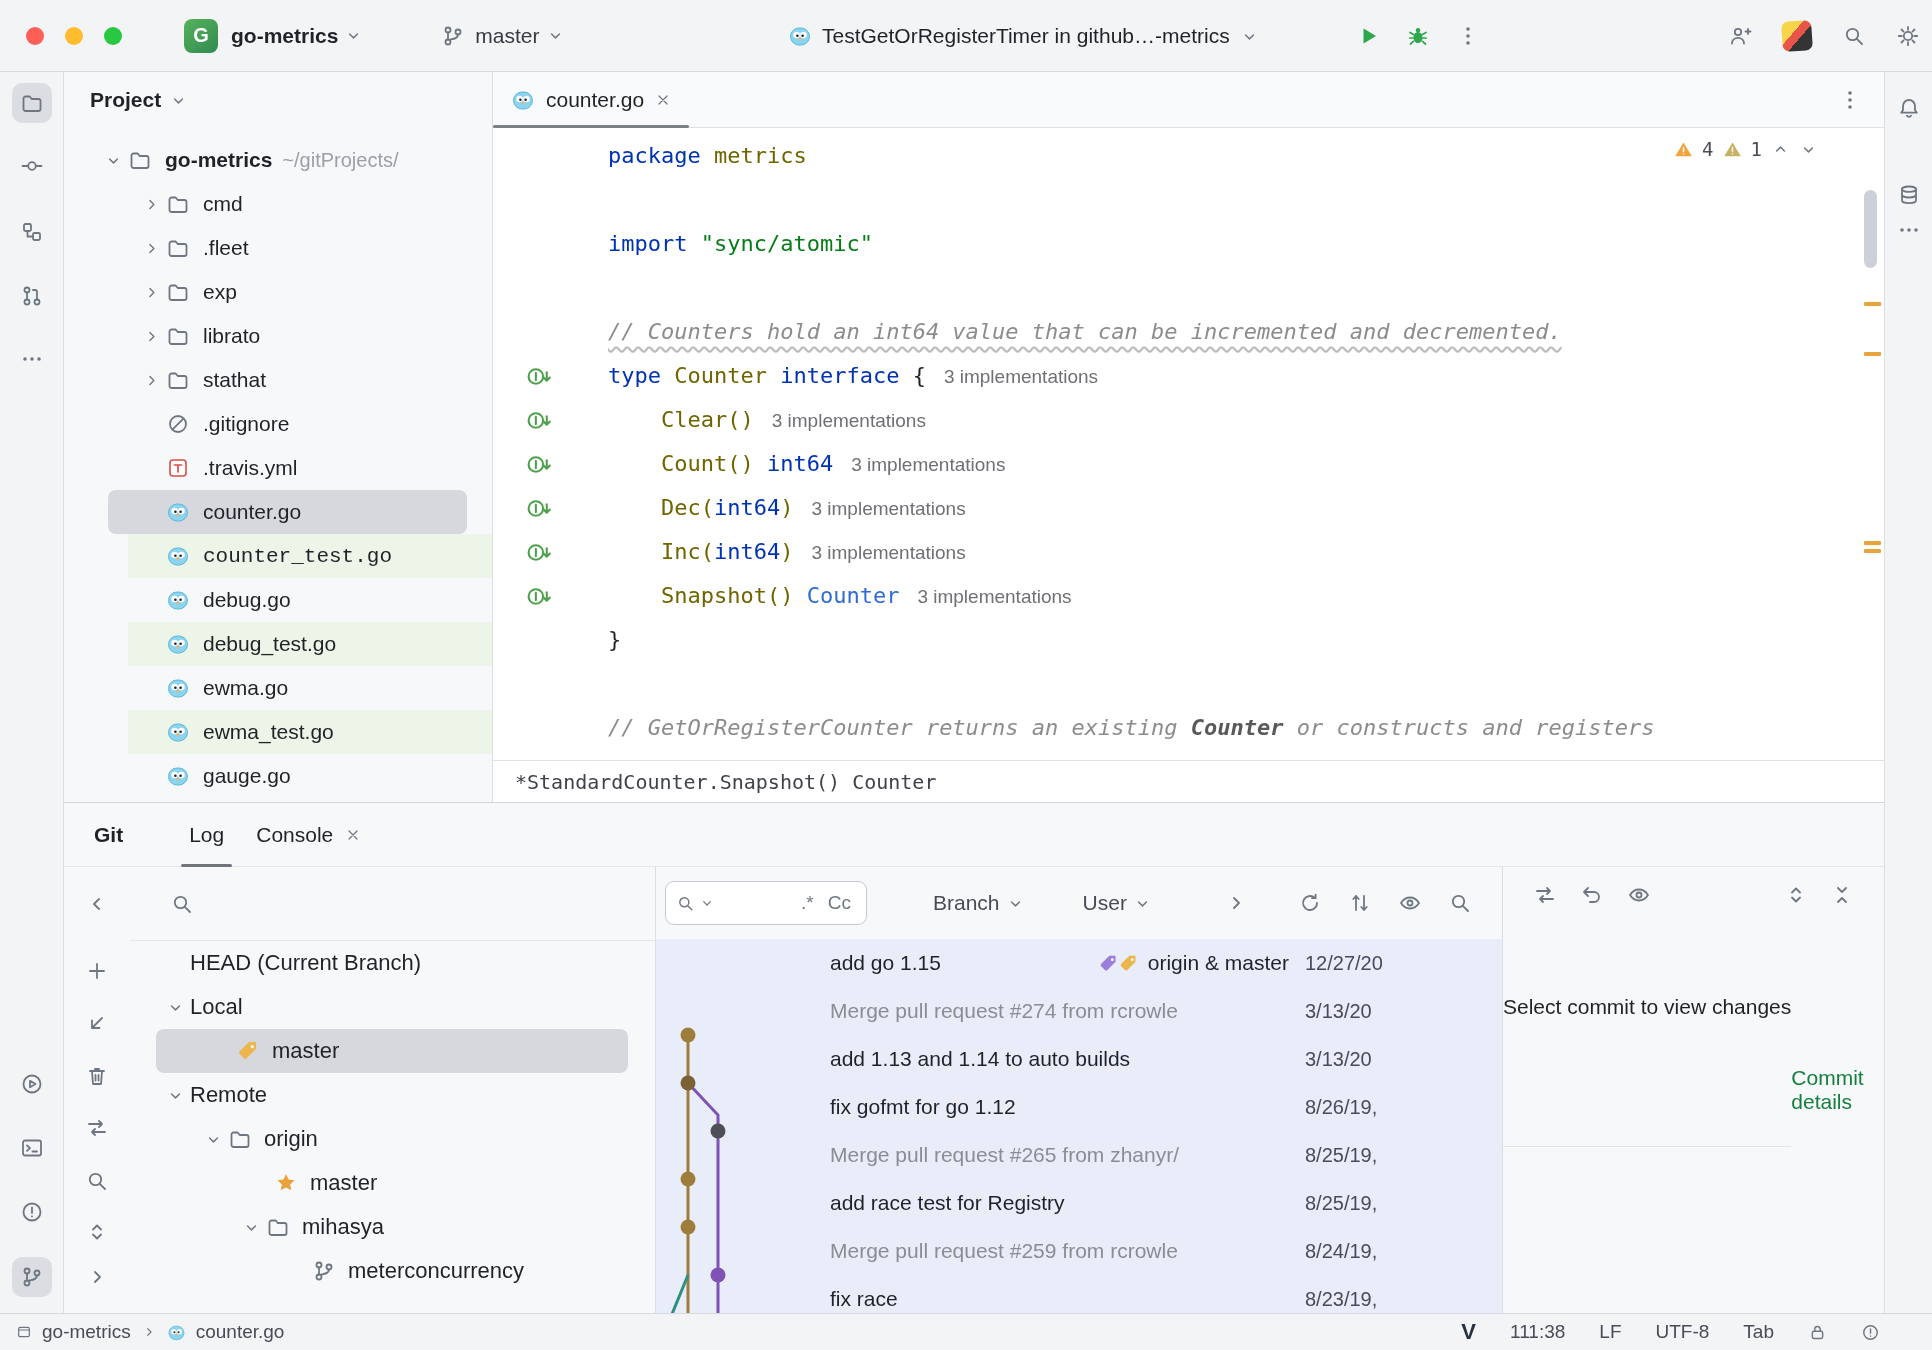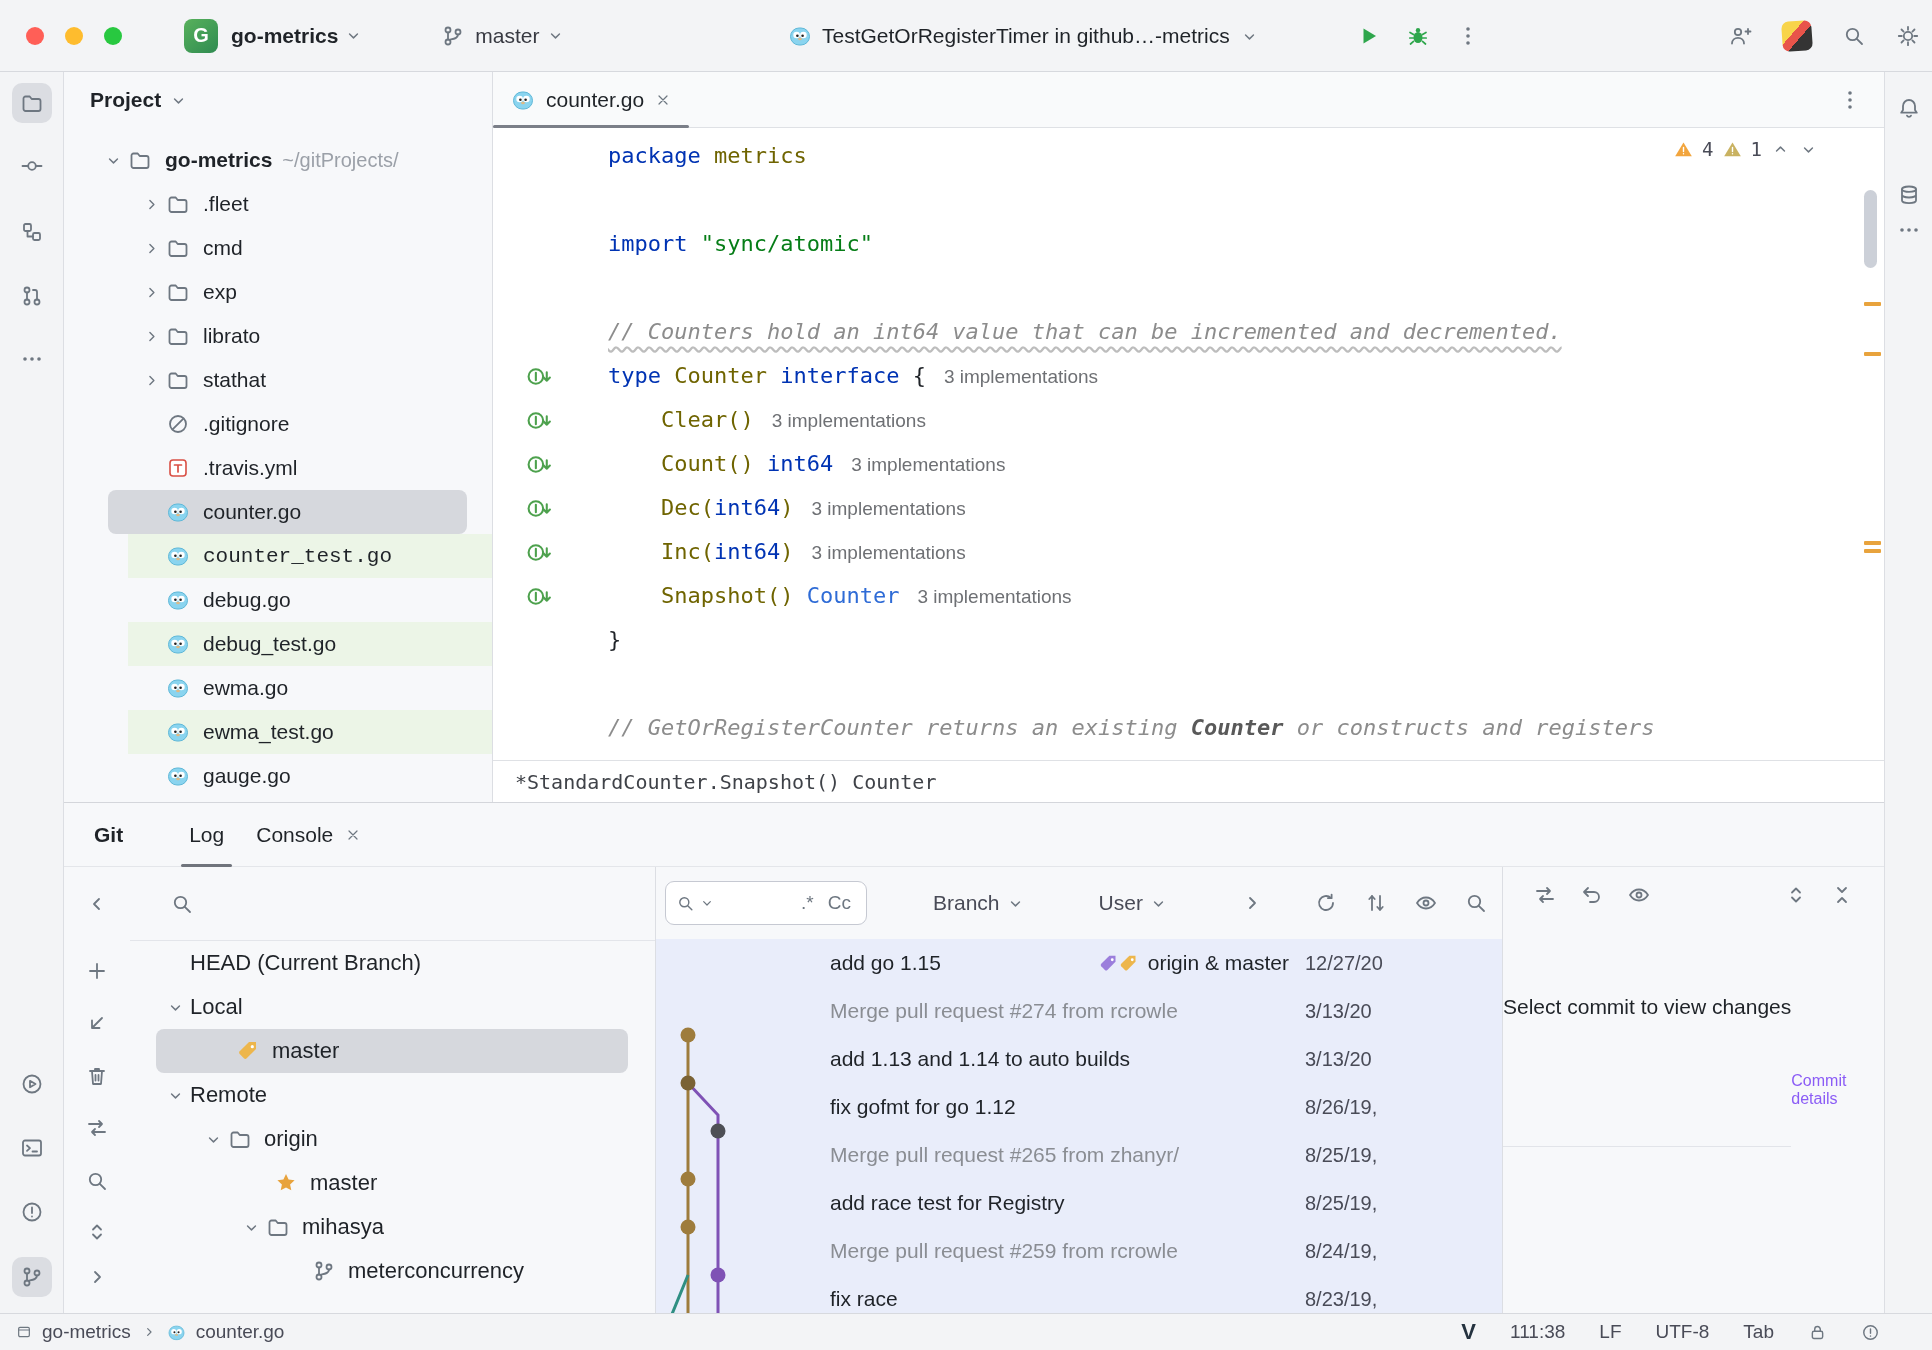--- a/index.html
+++ b/index.html
@@ -99,21 +99,21 @@
   .crow .spacer{flex:1}
   .crow .refs{display:flex;align-items:center;gap:9px;margin-right:16px;color:#1f2328}
   .crow .refs .icn{width:21px;height:21px}
   .crow .refs .icn+.icn{margin-left:-10px}
   .crow .date{width:190px;flex:none;white-space:nowrap;overflow:hidden;font-size:20px;color:#494b57}
   .graph{position:absolute;left:0;top:72px;width:174px;height:390px;pointer-events:none}
   .details-pane{flex:1;position:relative;background:#f7f8fa;display:flex;overflow:hidden}
   .dp-top{height:280px;border-bottom:1px solid #e2e4e9;display:flex;align-items:center;justify-content:center;flex:none}
   .dp-top .txt{font-size:21px;color:#1f2328;white-space:nowrap}
   .dp-bottom{flex:1;display:flex;align-items:center;justify-content:center}
-  .dp-bottom .txt{font-size:16px;color:#8b5cf6}
+  .dp-bottom .txt{font-size:21px;color:#15803d}
   .dp-tools{position:absolute;top:16px;left:30px;display:flex;gap:23px}
   .dp-tools-r{position:absolute;top:16px;right:30px;display:flex;gap:22px}
 
   
   .statusbar{height:37px;background:#f3f4f6;border-top:1px solid #d7d9de;display:flex;align-items:center;font-size:19px;color:#494b57;flex:none;padding-left:16px}
   .sb-left{display:flex;align-items:center;gap:10px}
   .sb-right{margin-left:auto;display:flex;align-items:center;gap:34px;padding-right:52px}
   .vim{font-weight:800;font-size:22px;color:#24323f}
 </style>
 </head>
@@ -331,36 +331,36 @@
                     <svg viewBox="0 0 24 24" fill="none" stroke="currentColor" stroke-width="1.8" stroke-linecap="round" stroke-linejoin="round">
                       <path d="M10 7l5 5-5 5"></path>
                     </svg>
                   </span>
                 </span>
                 <span class="icn ticon">
                   <svg viewBox="0 0 24 24" fill="none" stroke="currentColor" stroke-width="1.8" stroke-linecap="round" stroke-linejoin="round">
                     <path d="M3.5 7.5c0-1.1.9-2 2-2h4.2l2 2.5h6.8c1.1 0 2 .9 2 2v8c0 1.1-.9 2-2 2h-13c-1.1 0-2-.9-2-2z"></path>
                   </svg>
                 </span>
-                <span class="lbl">.fleet</span>
+                <span class="lbl">cmd</span>
               </div>
               <div class="trow" style="padding-left: 72px;">
                 <span class="chevslot">
                   <span class="icn sm">
                     <svg viewBox="0 0 24 24" fill="none" stroke="currentColor" stroke-width="1.8" stroke-linecap="round" stroke-linejoin="round">
                       <path d="M10 7l5 5-5 5"></path>
                     </svg>
                   </span>
                 </span>
                 <span class="icn ticon">
                   <svg viewBox="0 0 24 24" fill="none" stroke="currentColor" stroke-width="1.8" stroke-linecap="round" stroke-linejoin="round">
                     <path d="M3.5 7.5c0-1.1.9-2 2-2h4.2l2 2.5h6.8c1.1 0 2 .9 2 2v8c0 1.1-.9 2-2 2h-13c-1.1 0-2-.9-2-2z"></path>
                   </svg>
                 </span>
-                <span class="lbl">cmd</span>
+                <span class="lbl">.fleet</span>
               </div>
               <div class="trow" style="padding-left: 72px;">
                 <span class="chevslot">
                   <span class="icn sm">
                     <svg viewBox="0 0 24 24" fill="none" stroke="currentColor" stroke-width="1.8" stroke-linecap="round" stroke-linejoin="round">
                       <path d="M10 7l5 5-5 5"></path>
                     </svg>
                   </span>
                 </span>
                 <span class="icn ticon">
@@ -819,21 +819,21 @@
                 <span class="hint">Cc</span>
               </div>
               <div class="filter" style="margin-left:66px">
                 <span>Branch</span>
                 <span class="icn sm">
                     <svg viewBox="0 0 24 24" fill="none" stroke="currentColor" stroke-width="1.8" stroke-linecap="round" stroke-linejoin="round">
                       <path d="M7 10l5 5 5-5"></path>
                     </svg>
                   </span>
               </div>
-              <div class="filter" style="margin-left:74px">
+              <div class="filter" style="margin-left:58px">
                 <span>User</span>
                 <span class="icn sm">
                     <svg viewBox="0 0 24 24" fill="none" stroke="currentColor" stroke-width="1.8" stroke-linecap="round" stroke-linejoin="round">
                       <path d="M7 10l5 5 5-5"></path>
                     </svg>
                   </span>
               </div>
               <span class="icn" style="margin-left:72px">
                   <svg viewBox="0 0 24 24" fill="none" stroke="currentColor" stroke-width="1.8" stroke-linecap="round" stroke-linejoin="round">
                     <path d="M10 7l5 5-5 5"></path>

